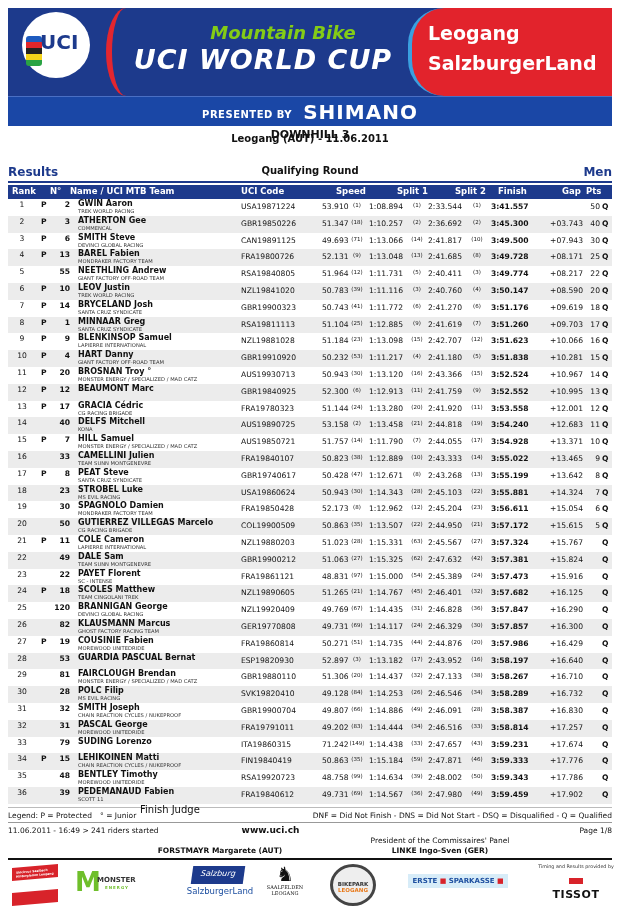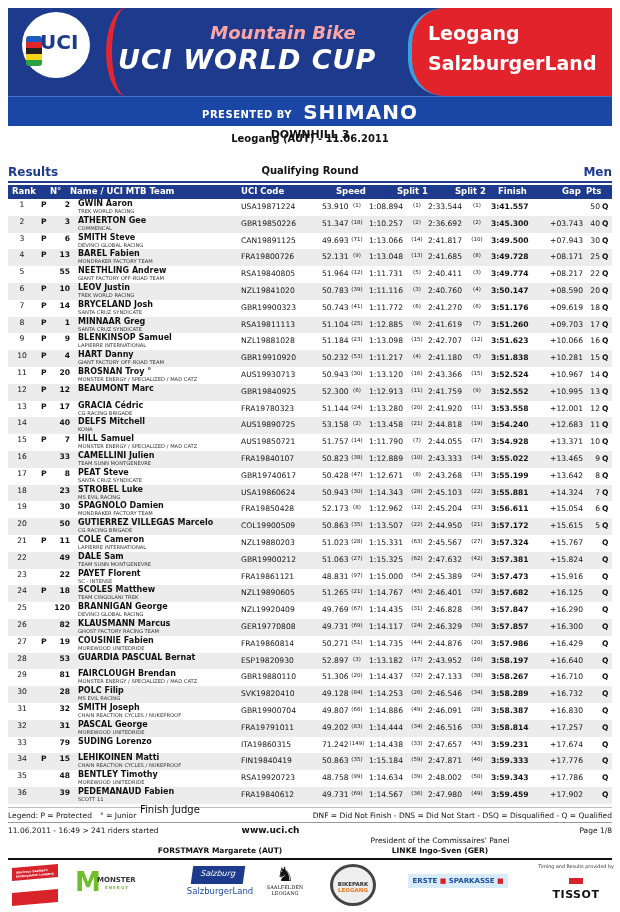--- a/index.html
+++ b/index.html
@@ -7,22 +7,22 @@
   body { font-family: "DejaVu Sans", sans-serif; color: #111; position: relative; }
 
   
   .banner { position: absolute; left: 8px; top: 8px; width: 604px; height: 118px; background: #1b3a8f; overflow: hidden; }
   .banner-top { position: absolute; left: 0; top: 0; width: 604px; height: 88px; background: #1d3a8c; }
   .uci-logo { position: absolute; left: 14px; top: 4px; width: 68px; height: 66px; border-radius: 50%; background: #fff; }
   .uci-logo .stripes { position: absolute; left: 4px; top: 24px; width: 16px; height: 30px;
     background: linear-gradient(#1e5bbf 0 20%, #e0262b 20% 40%, #222 40% 60%, #f4d31a 60% 80%, #2aa344 80% 100%); border-radius: 3px; }
   .uci-logo .txt { position: absolute; left: 18px; top: 18px; font-family: "DejaVu Sans", sans-serif; font-weight: bold; font-size: 20px; color: #1d3a8c; }
   .red-arc { position: absolute; left: 98px; top: 0; width: 40px; height: 88px; border-left: 6px solid #e3262f; border-radius: 60% 0 0 60%; }
-  .mtb-title { position: absolute; left: 150px; top: 14px; width: 250px; text-align: center; color: #fca5a5; font-style: italic; font-weight: bold; font-size: 18px; }
-  .wc-title { position: absolute; left: 110px; top: 36px; width: 290px; text-align: left; color: #fff; font-style: italic; font-weight: bold; font-size: 27px; letter-spacing: 1px; }
+  .mtb-title { position: absolute; left: 150px; top: 14px; width: 250px; text-align: center; color: #84cc16; font-style: italic; font-weight: bold; font-size: 18px; }
+  .wc-title { position: absolute; left: 110px; top: 36px; width: 290px; text-align: center; color: #fff; font-style: italic; font-weight: bold; font-size: 27px; letter-spacing: 1px; }
   .venue-box { position: absolute; left: 400px; top: 0; width: 204px; height: 88px; background: #e2232c; border-radius: 36px 0 0 36px; border-left: 4px solid #3aa0e0; }
   .venue-line1 { position: absolute; left: 16px; top: 14px; color: #fff; font-weight: bold; font-size: 19px; }
   .venue-line2 { position: absolute; left: 16px; top: 44px; color: #fff; font-weight: bold; font-size: 19px; }
   .banner-bottom { position: absolute; left: 0; top: 88px; width: 604px; height: 30px; background: #1a47a6; border-top: 1px solid #4a6fc4; text-align: center; }
   .presented { display: inline-block; color: #fff; font-weight: bold; font-size: 10px; vertical-align: middle; margin-top: 8px; letter-spacing: 0.5px; }
   .shimano { display: inline-block; color: #fff; font-weight: bold; font-size: 20px; vertical-align: middle; margin-left: 6px; margin-top: 3px; letter-spacing: 1px; text-align: center; }
 
   
   .event-title { position: absolute; left: 0; top: 128px; width: 620px; text-align: center; font-weight: bold; font-size: 11px; }
   .event-sub { position: absolute; left: 0; top: 133px; width: 620px; text-align: center; font-weight: bold; font-size: 10px; }

